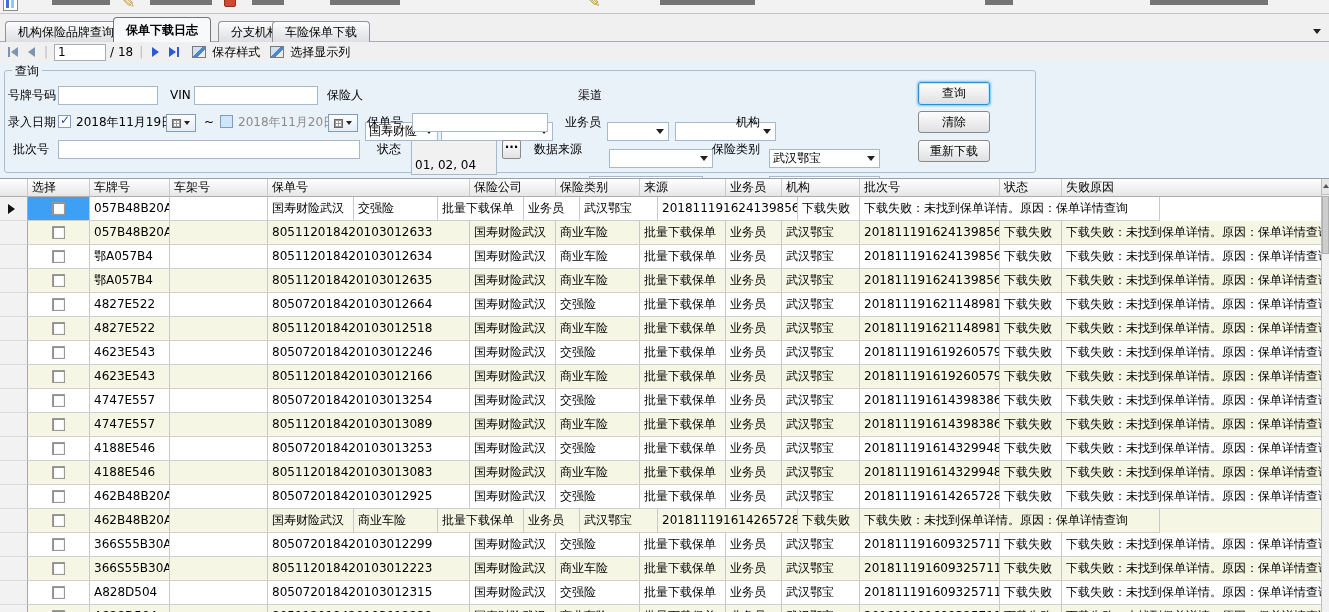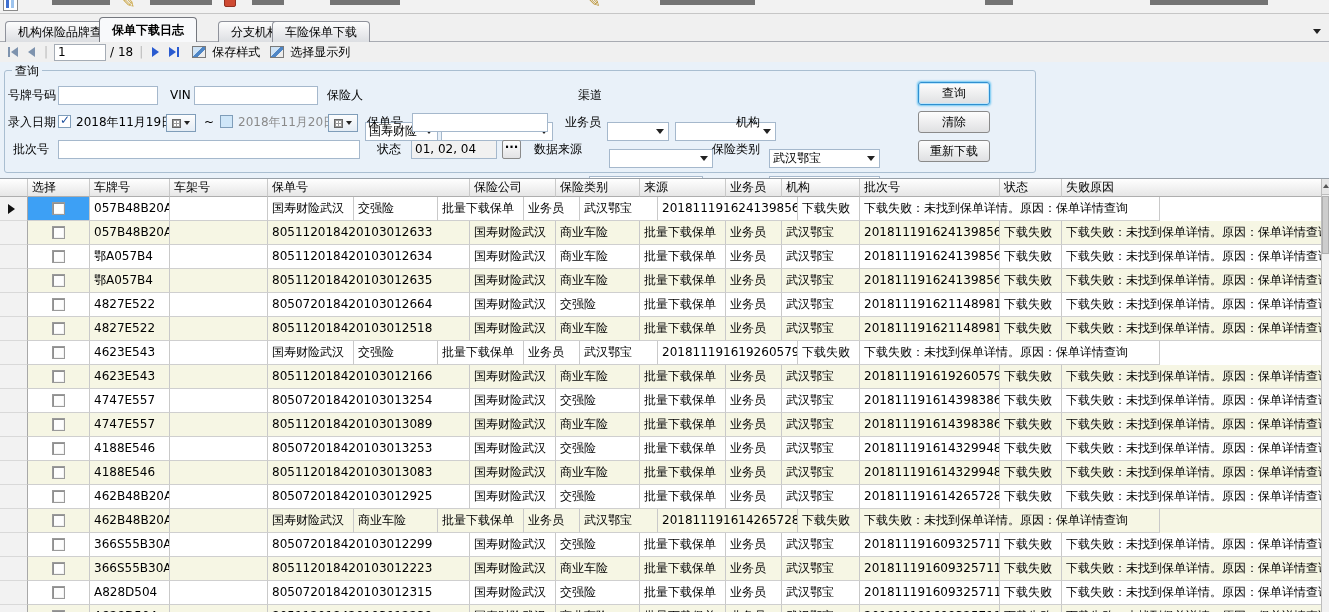--- a/index.html
+++ b/index.html
@@ -47,21 +47,21 @@
   .combo .cval { position:absolute; left:3px; top:0; line-height:17px; white-space:nowrap; }
   .combo .carr { position:absolute; right:4px; top:6px; width:0; height:0; border-left:4px solid transparent; border-right:4px solid transparent; border-top:5px solid #222; }
   .chk { position:absolute; width:13px; height:13px; border:1px solid #7f9db9; background:#fff; top:3px; }
   .chk.checked::after { content:"✓"; position:absolute; left:1px; top:-3px; color:#1d4f9c; font-size:12px; font-weight:bold; }
   .chk.halfsel { background:#cfe6f8; }
   .datetext { position:absolute; top:0; height:19px; line-height:19px; white-space:nowrap; }
   .datetext.dim { color:#8a8a8a; }
   .calbtn { position:absolute; top:1px; width:30px; height:18px; border:1px solid #7f9db9; background:linear-gradient(#fdfdfd,#e4ecf4); display:flex; align-items:center; justify-content:center; gap:3px; }
   .calglyph { width:9px; height:9px; border:1px solid #666; background-color:#fff; background-image:repeating-linear-gradient(0deg,#9a9a9a 0 1px,transparent 1px 3px),repeating-linear-gradient(90deg,#9a9a9a 0 1px,transparent 1px 3px); }
   .calarr { width:0; height:0; border-left:3px solid transparent; border-right:3px solid transparent; border-top:4px solid #222; }
-  .statusbox { position:absolute; height:19px; border:1px solid #a5b8cc; background:#f1f1f1; line-height:17px; padding:0 3px; }
+  .statusbox { position:absolute; height:35px; border:1px solid #a5b8cc; background:#f1f1f1; line-height:17px; padding:16px 3px; }
   .dotsbtn { position:absolute; width:19px; height:19px; border:1px solid #8a8a8a; border-radius:2px; background:linear-gradient(#fdfdfd,#e2e2e4); text-align:center; line-height:13px; font-weight:bold; }
   .qbtn { position:absolute; left:918px; width:72px; height:22px; border:1px solid #8a8a8a; border-radius:3px; background:linear-gradient(#fdfdfd,#dfe0e2); font:12px "DejaVu Sans",sans-serif; text-align:center; }
   .qbtn.focus { height:23px; border:1px solid #2f8fd0; box-shadow:0 0 2px 1px #6ec6f2, inset 0 0 0 1px #bfe6fb; }
 
   
   .gridwrap { position:absolute; left:0; top:178px; width:1329px; height:434px; background:#fff; border-top:1px solid #98a0a8; overflow:hidden; }
   .grid-header-row { display:flex; height:18px; }
   .hcell { flex:none; background:linear-gradient(#ffffff,#e6e6e6); border-right:1px solid #c9c9c9; border-bottom:1px solid #aeaeae; line-height:17px; padding-left:4px; white-space:nowrap; overflow:hidden; }
   .grid-row { display:flex; height:24px; background:#fff; }
   .grid-row.alt { background:#f6f6e4; }
@@ -93,21 +93,21 @@
   <span class="smudge" style="left:330px;width:70px;"></span>
   <span class="tb-icon tb-sign">✎</span>
   <span class="smudge" style="left:660px;width:95px;"></span>
   <span class="smudge" style="left:985px;width:28px;"></span>
   <span class="smudge" style="left:1150px;width:118px;"></span>
 </div>
 
 <div class="tabstrip">
   <div class="baseline"></div>
   <div class="tab" style="left:5px;">机构保险品牌查询</div>
-  <div class="tab active" style="left:99px;">保单下载日志</div>
+  <div class="tab active" style="left:113px;">保单下载日志</div>
   <div class="tab" style="left:218px;">分支机构</div>
   <div class="tab" style="left:272px;">车险保单下载</div>
   <div class="tab-overflow"></div>
 </div>
 
 <div class="pager">
   <span class="navbtn nav-muted">
       <span class="navbar-bar"></span>
       <span class="tri-l"></span>
     </span>
@@ -320,20 +320,21 @@
         <div class="cell" style="width: 62px;">下载失败</div>
         <div class="cell reason" style="width: 300px;">下载失败：未找到保单详情。原因：保单详情查询</div>
       </div>
       <div class="grid-row">
         <div class="ind" style="width: 28px;"></div>
         <div class="selcell" style="width: 62px;">
           <span class="gchk"></span>
         </div>
         <div class="cell" style="width: 80px;">4623E543</div>
         <div class="cell" style="width: 98px;"></div>
+        <div class="cell" style="width: 202px;">805072018420103012246</div>
         <div class="cell" style="width: 86px;">国寿财险武汉</div>
         <div class="cell" style="width: 84px;">交强险</div>
         <div class="cell" style="width: 86px;">批量下载保单</div>
         <div class="cell" style="width: 56px;">业务员</div>
         <div class="cell" style="width: 78px;">武汉鄂宝</div>
         <div class="cell" style="width: 140px;">201811191619260579</div>
         <div class="cell" style="width: 62px;">下载失败</div>
         <div class="cell reason" style="width: 300px;">下载失败：未找到保单详情。原因：保单详情查询</div>
       </div>
       <div class="grid-row alt">

